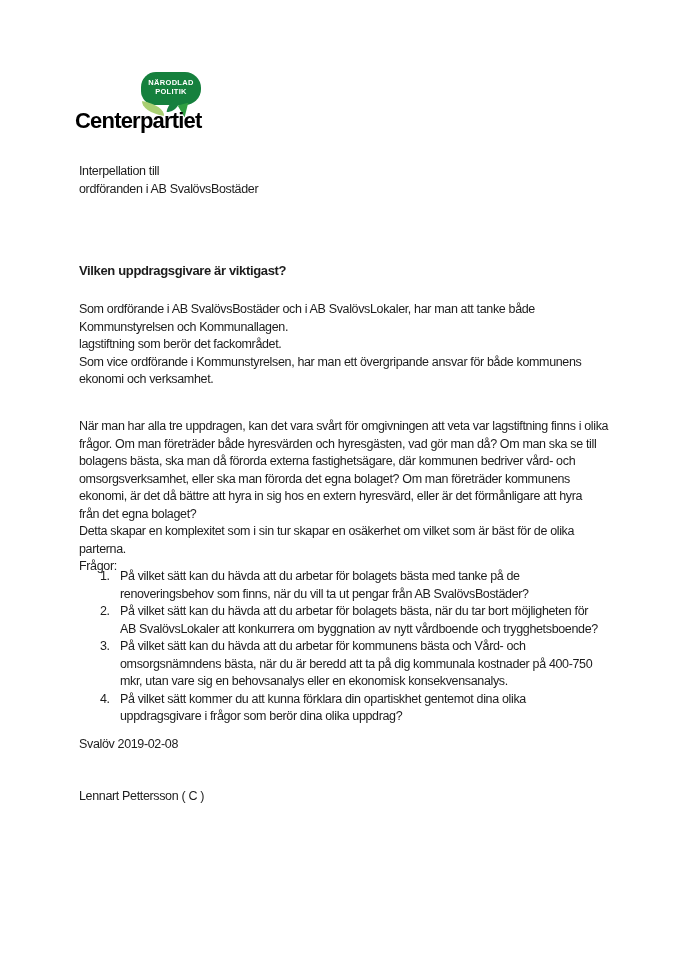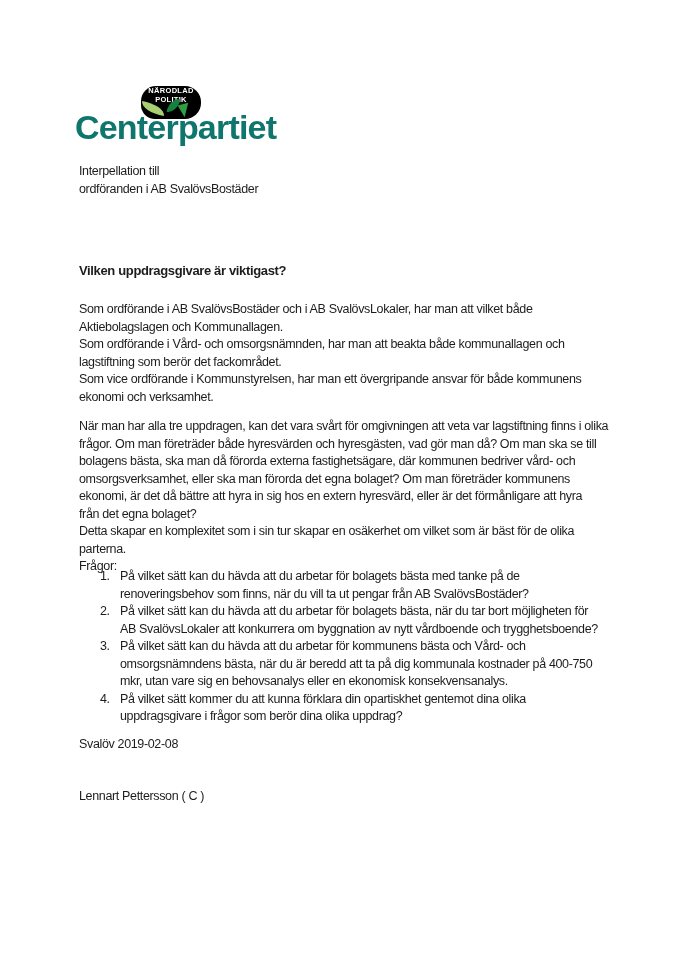--- a/index.html
+++ b/index.html
@@ -31,26 +31,26 @@
   .q-num {
     width:20px; margin-left:21px; flex:none;
     font-size:12.5px; line-height:17.5px; letter-spacing:-0.35px;
   }
   .place { position:absolute; left:79px; top:736px; }
   .signature { position:absolute; left:79px; top:788px; }
 
   
   .logo { position:absolute; left:75px; top:72px; width:160px; height:70px; }
   .badge {
-    position:absolute; left:66px; top:14px;
+    position:absolute; left:66px; top:0;
     width:60px; height:33px;
-    background:#000000;
+    background:#15803d;
     border-radius:15px 16px 16px 14px;
     color:#ffffff; text-align:center;
-    box-sizing:border-box;
+    padding-top:6px; box-sizing:border-box;
   }
   .badge-line {
     font-size:7.5px; font-weight:bold; line-height:9px; letter-spacing:0.3px;
   }
   .badge-tail {
     position:absolute; left:104px; top:32px;
     width:0; height:0;
     border-left:4px solid transparent;
     border-right:7px solid transparent;
     border-top:13px solid #2f9e41;
@@ -64,22 +64,22 @@
     transform:rotate(10deg);
   }
   .leaf-dark {
     left:93px; top:26px; width:11px; height:15px;
     background:#17803f;
     border-radius:100% 0 100% 0;
     transform:rotate(12deg);
   }
   .wordmark {
     position:absolute; left:0; top:36px;
-    font-size:34px; font-weight:bold; letter-spacing:-0.8px;
-    color:#0f766e; white-space:nowrap;
+    font-size:22px; font-weight:bold; letter-spacing:-0.8px;
+    color:#000000; white-space:nowrap;
   }
 </style>
 </head>
 <body>
 
 <div class="page">
 
   <div class="logo">
     <div class="badge">
       <div class="badge-line">NÄRODLAD</div>
@@ -92,23 +92,22 @@
   </div>
 
   <div class="block recipient">
     <div class="line">Interpellation till</div>
     <div class="line">ordföranden i AB SvalövsBostäder</div>
   </div>
 
   <div class="heading">Vilken uppdragsgivare är viktigast?</div>
 
   <div class="block p-duties">
-    <div class="line">Som ordförande i AB SvalövsBostäder och i AB SvalövsLokaler, har man att vilket både</div>
-    <div class="line">Aktiebolagslagen och Kommunallagen.</div>
-    <div class="line">Som ordförande i Vård- och omsorgsnämnden, har man att beakta både kommunallagen och</div>
+    <div class="line">Som ordförande i AB SvalövsBostäder och i AB SvalövsLokaler, har man att tanke både</div>
+    <div class="line">Kommunstyrelsen och Kommunallagen.</div>
     <div class="line">lagstiftning som berör det fackområdet.</div>
     <div class="line">Som vice ordförande i Kommunstyrelsen, har man ett övergripande ansvar för både kommunens</div>
     <div class="line">ekonomi och verksamhet.</div>
   </div>
 
   <div class="block p-conflict">
     <div class="line">När man har alla tre uppdragen, kan det vara svårt för omgivningen att veta var lagstiftning finns i olika</div>
     <div class="line">frågor. Om man företräder både hyresvärden och hyresgästen, vad gör man då? Om man ska se till</div>
     <div class="line">bolagens bästa, ska man då förorda externa fastighetsägare, där kommunen bedriver vård- och</div>
     <div class="line">omsorgsverksamhet, eller ska man förorda det egna bolaget? Om man företräder kommunens</div>

